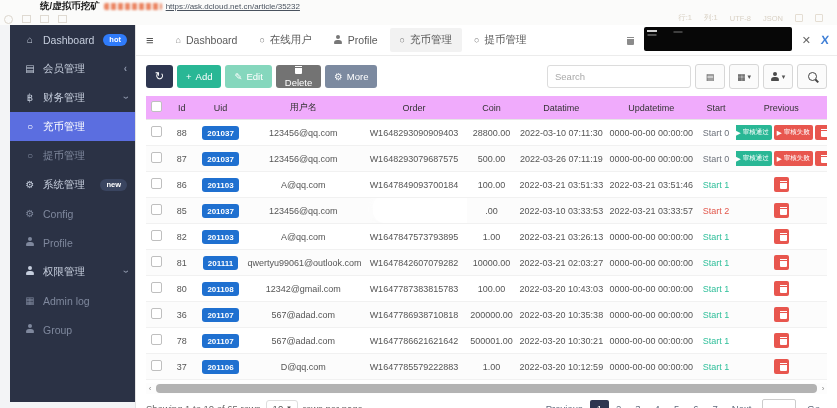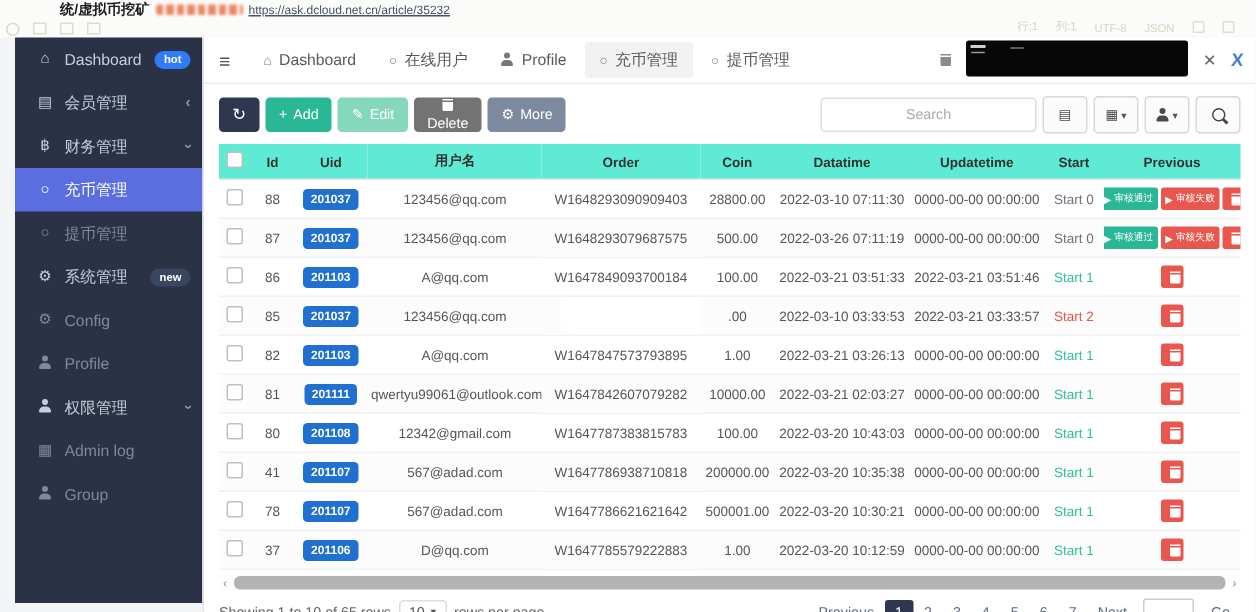--- a/index.html
+++ b/index.html
@@ -67,31 +67,31 @@
   .toolbar{display:flex;align-items:center;margin-bottom:7px;}
   .btn{height:23px;border:none;border-radius:3px;color:#fff;font-size:9.5px;display:inline-flex;
       align-items:center;gap:4px;padding:0 9px;margin-right:4px;cursor:pointer;font-family:inherit;}
   .btn-refresh{background:#2e3650;width:27px;justify-content:center;padding:0;font-size:11px;}
   .btn-add{background:#29b795;}
   .btn-edit{background:#85d7bd;}
   .btn-del{background:#737373;flex-direction:column;}
   .btn-more{background:#7c8aa0;}
   .tb-right{margin-left:auto;display:flex;align-items:center;gap:4px;}
   .search-input{width:128px;height:21px;border:1px solid #dcdcdc;border-radius:3px;font-size:9.5px;
-      padding:0 7px;color:#444;outline:none;font-family:inherit;text-align:center;}
+      padding:0 7px;color:#444;outline:none;font-family:inherit;}
   .search-input::placeholder{color:#a9a9a9;}
   .mini-btn{height:23px;min-width:28px;background:#fbfbfb;border:1px solid #d7d7d7;border-radius:3px;
       display:inline-flex;align-items:center;justify-content:center;gap:2px;color:#4a4a4a;font-size:9px;cursor:pointer;}
   .caret{font-size:7px;color:#555;}
   .si{width:7px;height:7px;border:1.5px solid #444;border-radius:50%;position:relative;display:inline-block;}
   .si::after{content:"";position:absolute;width:4px;height:1.5px;background:#444;transform:rotate(45deg);right:-3.5px;bottom:-1.5px;}
 
   
   table{width:100%;border-collapse:collapse;table-layout:fixed;font-size:9px;}
-  th{font-weight:bold;color:#333;background:#5eead4;border-bottom:1px solid #e6e6e6;height:23px;padding:0 2px;text-align:center;white-space:nowrap;}
+  th{font-weight:normal;color:#333;background:#f0abfc;border-bottom:1px solid #e6e6e6;height:23px;padding:0 2px;text-align:center;white-space:nowrap;}
   td{color:#555;border-bottom:1px solid #f1f1f1;height:25px;padding:0 2px;text-align:center;white-space:nowrap;overflow:hidden;}
   tbody tr:nth-child(even) td{background:#fcfcfc;}
   .cb{width:9px;height:9px;border:1px solid #bfbfbf;border-radius:2px;background:#fff;display:inline-block;cursor:pointer;}
   .uid-badge{background:#1f70d0;color:#fff;font-size:8px;padding:2.5px 5px;border-radius:3px;font-weight:bold;}
   .s-zero{color:#6d727b;}
   .s-ok{color:#2fbf9a;}
   .s-err{color:#e2574c;}
   .ops{display:flex;align-items:center;justify-content:center;gap:2px;}
   .op-btn{border:none;border-radius:2px;color:#fff;font-size:6.5px;display:inline-flex;align-items:center;
       gap:2px;padding:3px 3px;cursor:pointer;font-family:inherit;white-space:nowrap;}
@@ -436,21 +436,21 @@
             <td>
               <span class="ops">
                 <button class="op-trash">
                   <span class="tri"></span>
                 </button>
               </span>
             </td>
           </tr>
           <tr>
             <td><span class="cb"></span></td>
-            <td>41</td>
+            <td>36</td>
             <td><span class="uid-badge">201107</span></td>
             <td>567@adad.com</td>
             <td class="order-cell">W1647786938710818</td>
             <td>200000.00</td>
             <td>2022-03-20 10:35:38</td>
             <td>0000-00-00 00:00:00</td>
             <td><span class="s-ok">Start 1</span></td>
             <td>
               <span class="ops">
                 <button class="op-trash">

